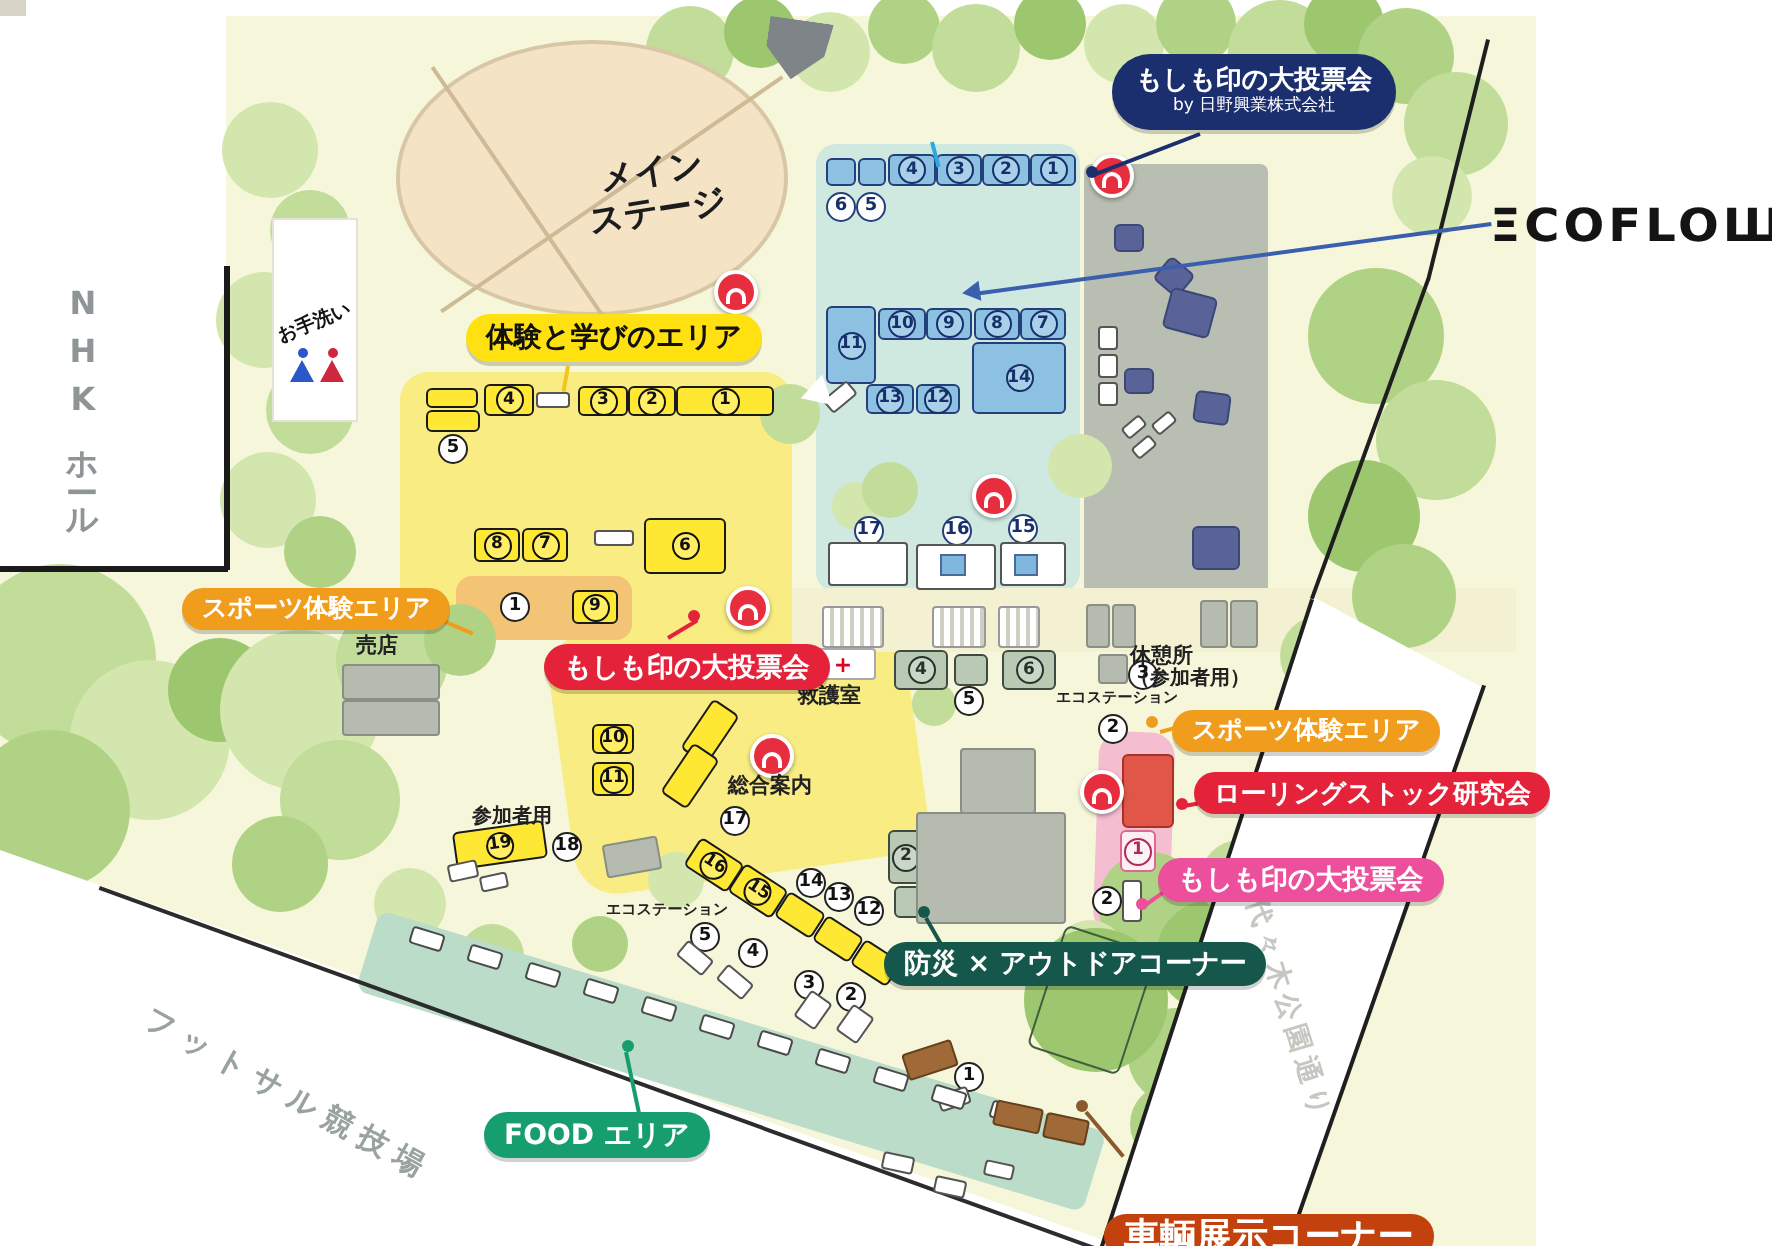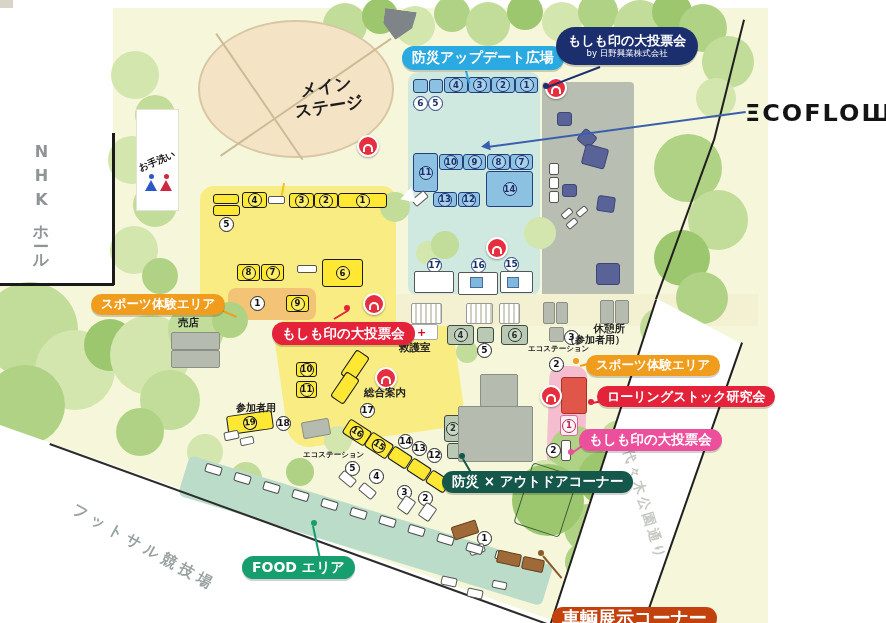--- a/index.html
+++ b/index.html
@@ -399,21 +399,21 @@
 
   <div class="label" style="left:270px;top:76px;width:115px;text-align:center;transform:rotate(-9deg);font-size:17px;color:#1c1c1c;line-height:1.2;white-space:normal;z-index:26;">
     <span style="display:block;">メイン</span>
     <span style="display:block;">ステージ</span>
   </div>
   <div class="label" style="left:30px;top:142px;writing-mode:vertical-rl;text-orientation:upright;font-size:16px;letter-spacing:5px;color:#8f9496;">NHKホール</div>
   <div class="label" style="left:178px;top:316px;font-size:10.5px;">売店</div>
   <div class="label" style="left:399px;top:341px;font-size:10.5px;">救護室</div>
   <div class="label" style="left:528px;top:344px;font-size:7.5px;">エコステーション</div>
   <div class="label" style="left:303px;top:450px;font-size:7.5px;">エコステーション</div>
-  <div class="label" style="left:565px;top:322px;text-align:right;line-height:1.15;">
+  <div class="label" style="left:565px;top:322px;text-align:left;line-height:1.15;">
     <span style="display:block;font-size:10.5px;">休憩所</span>
     <span style="display:block;font-size:10px;">（参加者用）</span>
   </div>
   <div class="label" style="left:364px;top:386px;font-size:10.5px;">総合案内</div>
   <div class="label" style="left:236px;top:401px;font-size:10px;">参加者用</div>
   <div class="label" style="left:78px;top:500px;font-size:15px;letter-spacing:5px;color:#98a2a0;transform:rotate(29deg);transform-origin:0 0;">フットサル競技場</div>
   <div class="label" style="left:636px;top:447px;font-size:13.5px;letter-spacing:3px;color:#c4c8c0;transform:rotate(73deg);transform-origin:0 0;">代々木公園通り</div>
 
   <div class="label" style="left:745px;top:99px;font-size:24px;letter-spacing:2px;color:#141414;transform:scaleY(.95);z-index:30;">ΞCOFLOШ</div>
   <div class="pl" style="left:487px;top:146px;width:261px;height:1.6px;background:#3a5fae;transform:rotate(-7.7deg);"></div>
@@ -432,25 +432,25 @@
   <div class="dot" style="left:588px;top:399px;background:#e4223a;"></div>
   <div class="pl" style="left:572px;top:452px;width:12px;background:#ec4f9b;transform:rotate(-35deg);"></div>
   <div class="dot" style="left:568px;top:449px;background:#ec4f9b;"></div>
   <div class="pl" style="left:463px;top:458px;width:18px;background:#15584b;transform:rotate(60deg);"></div>
   <div class="dot" style="left:459px;top:453px;background:#15584b;"></div>
   <div class="pl" style="left:313px;top:525px;width:33px;background:#169e6e;transform:rotate(78deg);"></div>
   <div class="dot" style="left:311px;top:520px;background:#169e6e;"></div>
   <div class="pl" style="left:543px;top:555px;width:29px;background:#8a5a2e;transform:rotate(50deg);"></div>
   <div class="dot" style="left:538px;top:550px;background:#8a5a2e;"></div>
 
-  <div class="badge" style="left:402px;top:46px;height:24px;background:#2ba9e1;font-size:14px;">防災アップデート広場</div>
   <div class="badge" style="left:556px;top:27px;height:38px;background:#1b2e6e;border-radius:19px;flex-direction:column;line-height:1.15;padding:0 12px;">
     <span style="font-size:13px;">もしも印の大投票会</span>
     <span style="font-size:8.5px;font-weight:normal;">by 日野興業株式会社</span>
   </div>
+  <div class="badge" style="left:233px;top:157px;height:24px;background:#ffe112;color:#111;font-size:14px;">体験と学びのエリア</div>
   <div class="badge" style="left:91px;top:294px;height:21px;background:#f09c1d;font-size:12.5px;">スポーツ体験エリア</div>
   <div class="badge" style="left:272px;top:322px;height:23px;background:#e4223a;font-size:13.5px;">もしも印の大投票会</div>
   <div class="badge" style="left:586px;top:355px;height:21px;background:#f09c1d;font-size:12.5px;">スポーツ体験エリア</div>
   <div class="badge" style="left:597px;top:386px;height:21px;background:#e4223a;font-size:13px;">ローリングストック研究会</div>
   <div class="badge" style="left:579px;top:429px;height:22px;background:#ec4f9b;font-size:13.5px;">もしも印の大投票会</div>
   <div class="badge" style="left:442px;top:471px;height:22px;background:#15584b;font-size:13.5px;">防災 × アウトドアコーナー</div>
   <div class="badge" style="left:242px;top:556px;height:23px;background:#169e6e;font-size:14px;">FOOD エリア</div>
   <div class="badge" style="left:552px;top:607px;height:22px;background:#c2410c;font-size:18px;border-radius:11px;">車輌展示コーナー</div>
 
 </div>

